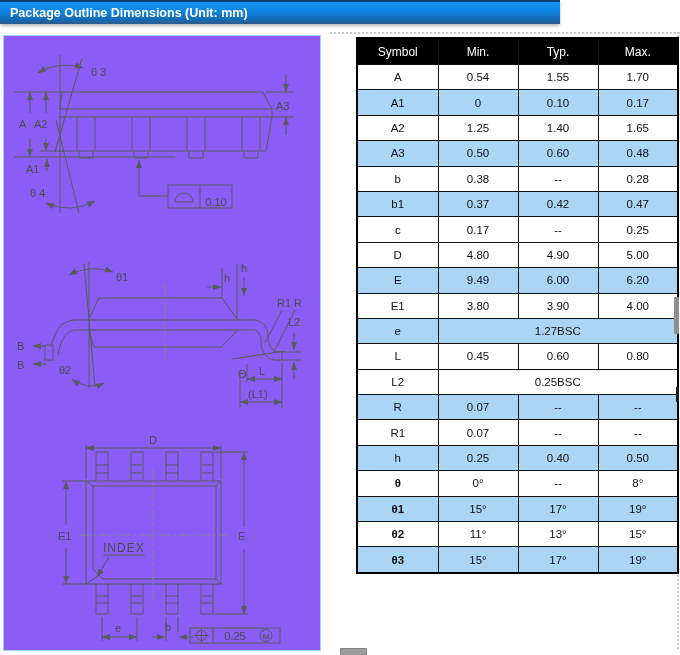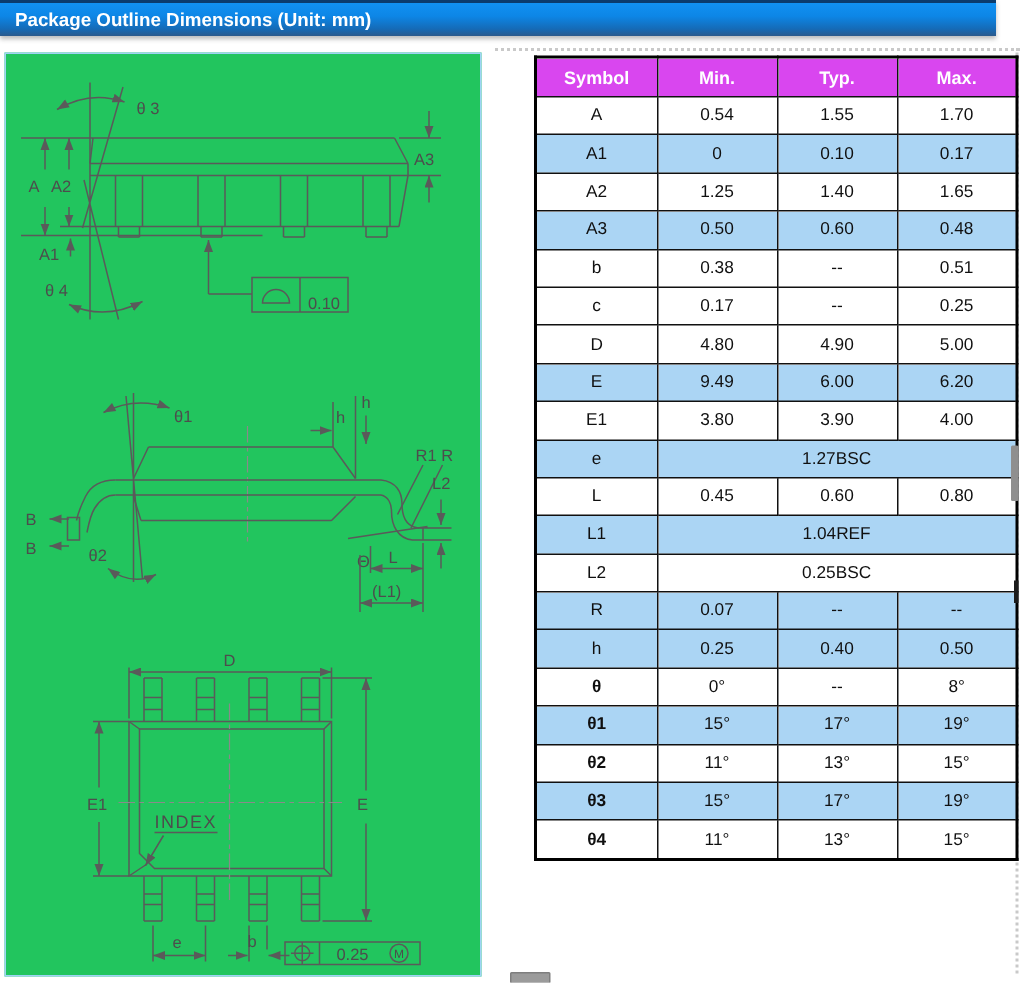--- a/index.html
+++ b/index.html
@@ -1,43 +1,43 @@
 <!DOCTYPE html>
 <html><head>
 <meta charset="utf-8">
 <style>
   html,body{margin:0;padding:0;}
   body{
     width:680px;height:655px;position:relative;background:#ffffff;
     font-family:"Liberation Sans",sans-serif;overflow:hidden;
   }
   .header-bar{
-    position:absolute;left:0;top:0;width:664px;height:24px;box-sizing:border-box;
+    position:absolute;left:0;top:0;width:560px;height:24px;box-sizing:border-box;
     background:linear-gradient(180deg,#1191f2 0%,#0d86e6 40%,#156bb7 78%,#2c5a8c 100%);
     border-top:2px solid #0b3c6e;
     box-shadow:0 2px 3px rgba(60,60,60,.35);
     color:#fff;font-weight:bold;font-size:12.5px;line-height:22px;padding-left:10px;
   }
   .dot-top{position:absolute;left:330px;top:32px;width:350px;border-top:2px dotted #c9c9c9;}
   .dot-right{position:absolute;left:677px;top:32px;height:617px;border-left:2px dotted #c9c9c9;}
   .panel{
     position:absolute;left:3px;top:35px;width:316px;height:614px;
-    border:1px solid #9fd3f5;background:#22c55e;
+    border:1px solid #9fd3f5;background:#8b5cf6;
   }
   .panel svg{display:block;}
   .dim-table{
     position:absolute;left:356px;top:37px;width:321px;
     border-collapse:collapse;table-layout:fixed;border:2px solid #000;
   }
   .dim-table th,.dim-table td{
     border:1px solid #101010;text-align:center;vertical-align:middle;
     padding:0;overflow:hidden;
   }
   .dim-table thead th{
-    background:#d946ef;color:#fff;font-weight:bold;font-size:12px;height:25px;
+    background:#000000;color:#fff;font-weight:normal;font-size:12px;height:25px;
   }
   .dim-table tbody td{height:24.4px;font-size:11.5px;color:#101010;background:#fff;}
   .dim-table tr.alt td{background:#abd5f4;}
   .dim-table td.b{font-weight:bold;}
   .thumb-h{position:absolute;left:340px;top:648px;width:25px;height:6px;background:#9b9b9b;border:1px solid #7e7e7e;border-radius:1px;}
   .thumb-v{position:absolute;left:674px;top:297px;width:5px;height:37px;background:#8f8f8f;border-radius:1px;}
   .tick-v{position:absolute;left:676px;top:387px;width:3px;height:15px;background:#1c1c1c;}
   
   .ln{stroke:#5a5a5a;stroke-width:1;fill:none;}
   .cl{stroke:#8a8a8a;stroke-width:0.8;fill:none;stroke-dasharray:11 3 3 3;}
@@ -253,21 +253,27 @@
       <tr class="alt">
         <td>A3</td>
         <td>0.50</td>
         <td>0.60</td>
         <td>0.48</td>
       </tr>
       <tr>
         <td>b</td>
         <td>0.38</td>
         <td>--</td>
-        <td>0.51</td>
+        <td>0.28</td>
+      </tr>
+      <tr class="alt">
+        <td>b1</td>
+        <td>0.37</td>
+        <td>0.42</td>
+        <td>0.47</td>
       </tr>
       <tr>
         <td>c</td>
         <td>0.17</td>
         <td>--</td>
         <td>0.25</td>
       </tr>
       <tr>
         <td>D</td>
         <td>4.80</td>
@@ -289,30 +295,32 @@
       <tr class="alt">
         <td>e</td>
         <td colspan="3">1.27BSC</td>
       </tr>
       <tr>
         <td>L</td>
         <td>0.45</td>
         <td>0.60</td>
         <td>0.80</td>
       </tr>
-      <tr class="alt">
-        <td>L1</td>
-        <td colspan="3">1.04REF</td>
-      </tr>
       <tr>
         <td>L2</td>
         <td colspan="3">0.25BSC</td>
       </tr>
       <tr class="alt">
         <td>R</td>
+        <td>0.07</td>
+        <td>--</td>
+        <td>--</td>
+      </tr>
+      <tr>
+        <td>R1</td>
         <td>0.07</td>
         <td>--</td>
         <td>--</td>
       </tr>
       <tr class="alt">
         <td>h</td>
         <td>0.25</td>
         <td>0.40</td>
         <td>0.50</td>
       </tr>
@@ -333,24 +341,18 @@
         <td>11°</td>
         <td>13°</td>
         <td>15°</td>
       </tr>
       <tr class="alt">
         <td class="b">θ3</td>
         <td>15°</td>
         <td>17°</td>
         <td>19°</td>
       </tr>
-      <tr>
-        <td class="b">θ4</td>
-        <td>11°</td>
-        <td>13°</td>
-        <td>15°</td>
-      </tr>
     </tbody>
 </table>
 
 <div class="thumb-h"></div>
 <div class="thumb-v"></div>
 <div class="tick-v"></div>
 
 </body></html>

